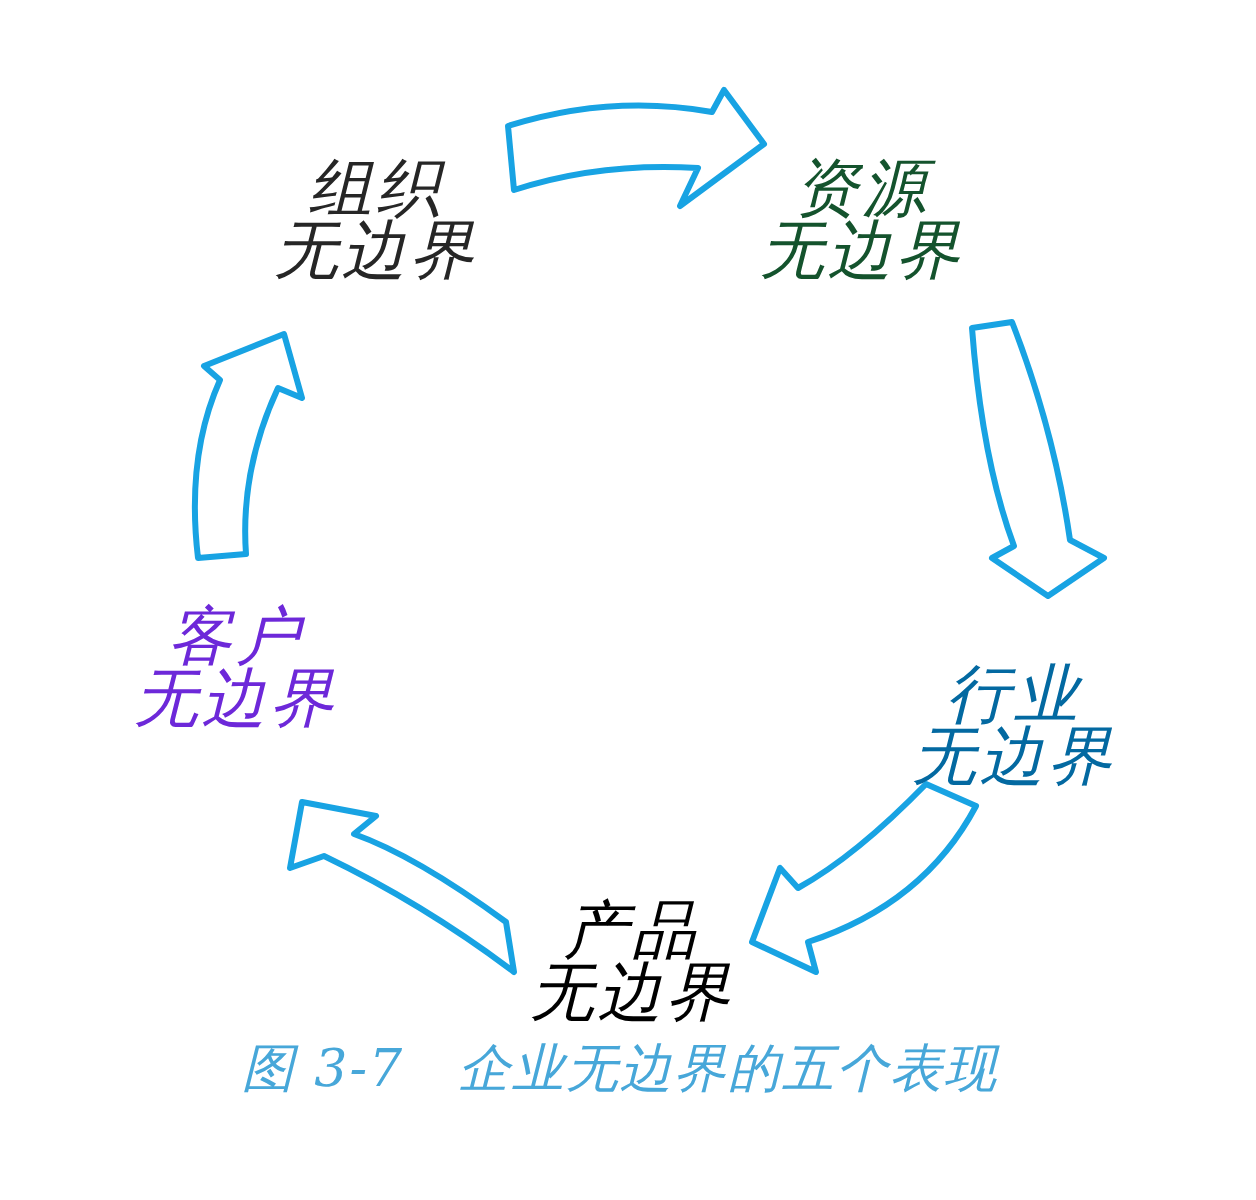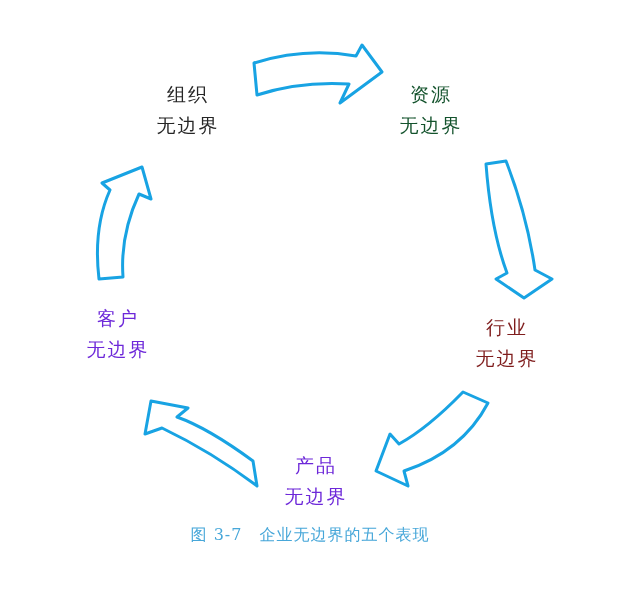--- a/index.html
+++ b/index.html
@@ -9,37 +9,39 @@
     background:#ffffff;
     font-family:"DejaVu Serif","Liberation Serif",serif;
     overflow:hidden;
   }
   .arrows-svg{position:absolute;left:0;top:0;}
   .arrows-svg path{fill:#ffffff;stroke-width:3;stroke-linejoin:round;stroke-linecap:round;}
   .node{
     position:absolute;
     width:124px;
     text-align:center;
-    font-size:19px;
+    font-size:32px;
     line-height:31px;
     letter-spacing:2px;
+    font-style:italic;
   }
   .node div{white-space:nowrap;}
   .n-organization{left:126px;top:79px;}
   .n-resource{left:369px;top:79px;}
   .n-industry{left:445px;top:312px;}
   .n-product{left:254px;top:450px;}
   .n-customer{left:56px;top:303px;}
   .caption{
     position:absolute;
     left:0;top:518px;width:620px;
     text-align:center;
-    font-size:16px;
+    font-size:26px;
     line-height:34px;
     letter-spacing:1px;
+    font-style:italic;
   }
 </style>
 </head>
 <body>
 
 <div class="figure">
 
   <svg class="arrows-svg" width="628" height="600" viewBox="0 0 628 600" aria-hidden="true">
     <path d="M 254 63 Q 305 47 356 56 L 362 45 L 382 72 L 340 103 L 349 84 Q 300 81 257 95 Z" stroke="#18a3e3"></path>
     <path d="M 486 164 L 506 161 Q 527 215 535 270 L 552 279 L 524 298 L 496 279 L 507 273 Q 491 230 486 164 Z" stroke="#18a3e3"></path>
@@ -51,26 +53,26 @@
   <div class="node n-organization" style="color: rgb(38, 38, 38);">
     <div>组织</div>
     <div>无边界</div>
   </div>
 
   <div class="node n-resource" style="color: #14532d;">
     <div>资源</div>
     <div>无边界</div>
   </div>
 
-  <div class="node n-industry" style="color: #7f1d1d;">
+  <div class="node n-industry" style="color: #0369a1; margin-top: 20px;">
     <div>行业</div>
     <div>无边界</div>
   </div>
 
-  <div class="node n-product" style="color: #6d28d9;">
+  <div class="node n-product" style="color: #000000;">
     <div>产品</div>
     <div>无边界</div>
   </div>
 
   <div class="node n-customer" style="color: #6d28d9;">
     <div>客户</div>
     <div>无边界</div>
   </div>
 
   <div class="caption" style="color: rgb(71, 167, 217);">图 3-7　企业无边界的五个表现</div>

